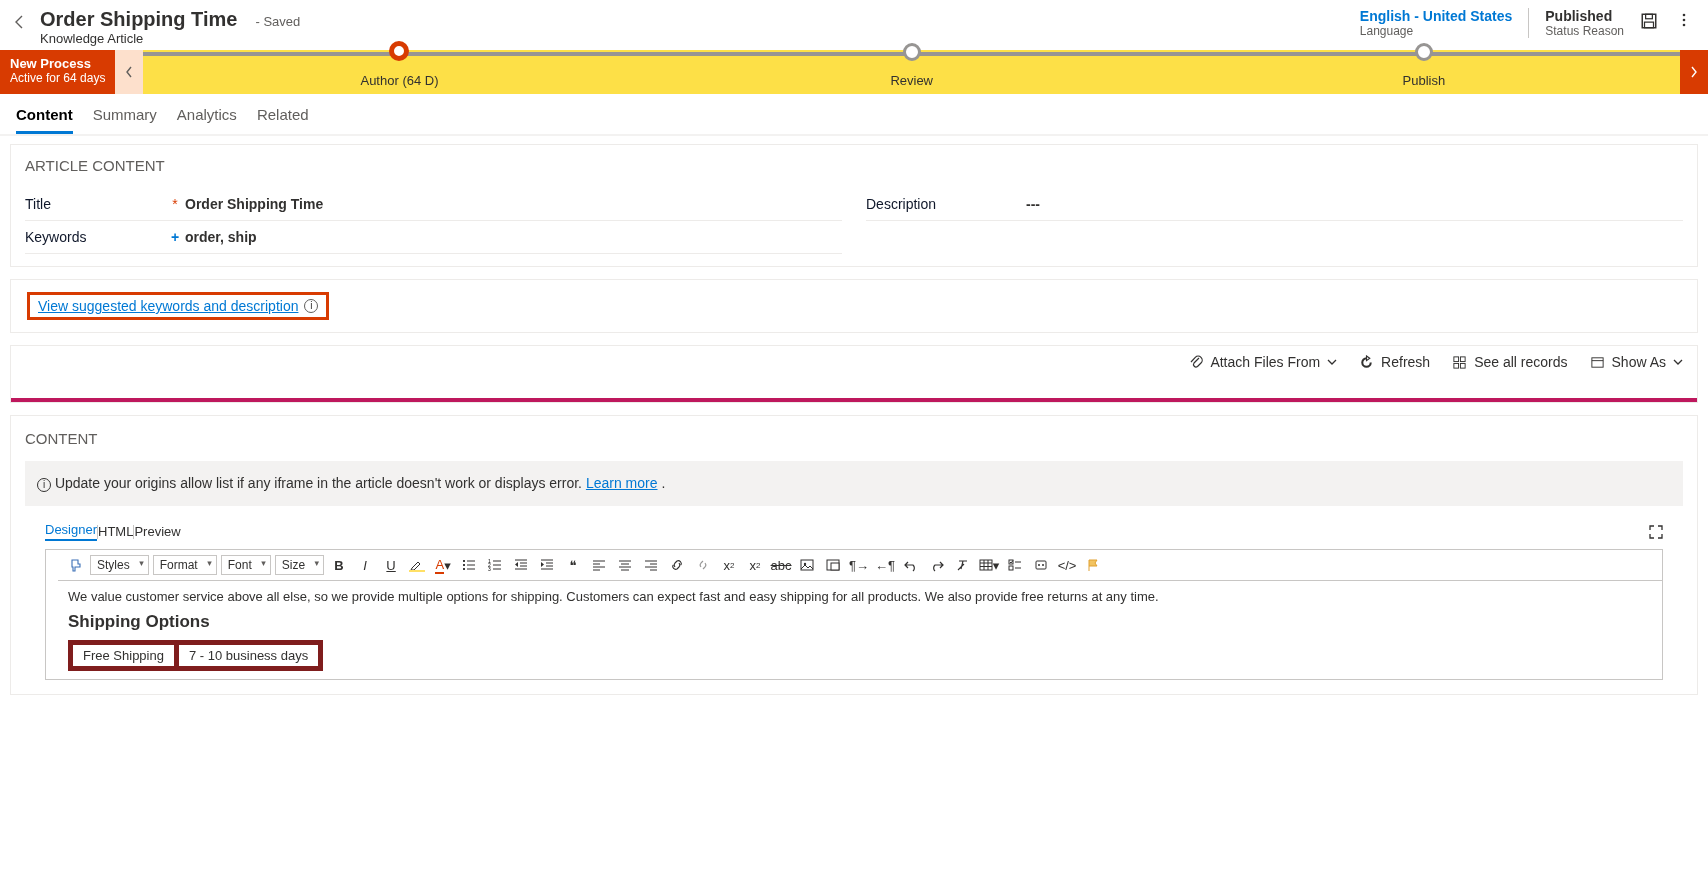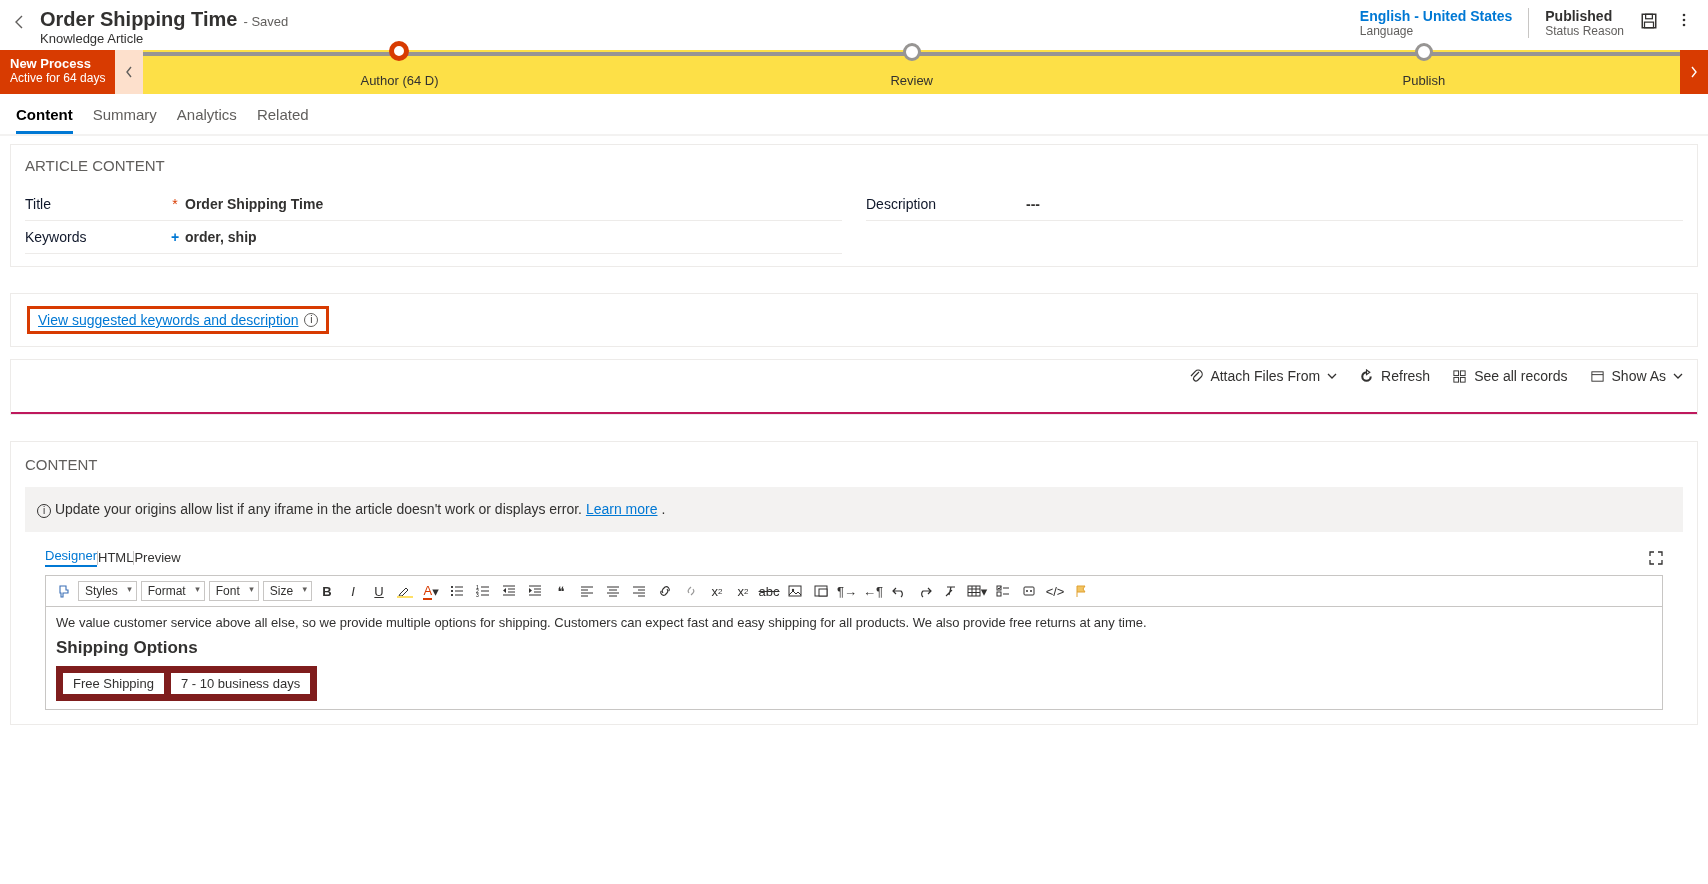--- a/index.html
+++ b/index.html
@@ -33,20 +33,21 @@
   align-items: baseline;
   gap: 6px;
 }
 .title-line h1 {
   font-size: 20px;
   font-weight: 600;
 }
 .saved {
   font-size: 13px;
   color: #605e5c;
+  margin-left: 12px;
 }
 .subtitle {
   font-size: 13px;
   color: #323130;
 }
 .header-right {
   display: flex;
   align-items: flex-start;
   gap: 16px;
 }
@@ -155,21 +156,21 @@
 .tab.active {
   color: #000;
   font-weight: 600;
   border-bottom: 3px solid #0078d4;
 }
 .scroll-area {
   padding: 8px 10px 8px 10px;
 }
 .section {
   border: 1px solid #edebe9;
-  margin-bottom: 26px;
+  margin-bottom: 12px;
   padding: 12px 14px;
 }
 .section-title {
   font-size: 15px;
   color: #605e5c;
   margin-bottom: 14px;
 }
 .fields-row {
   display: flex;
   gap: 24px;
@@ -216,21 +217,21 @@
   text-align:center;
   font-size:10px;
   line-height:12px;
 }
 .attach-bar {
   padding: 8px 14px 28px 14px;
   display: flex;
   justify-content: flex-end;
   align-items: center;
   gap: 22px;
-  border-bottom: 2px solid #be185d;
+  border-bottom: 4px solid #be185d;
 }
 .attach-item {
   display: flex;
   align-items: center;
   gap: 7px;
   font-size: 14px;
   cursor: pointer;
 }
 .content-section {
   padding: 14px 14px;
@@ -262,20 +263,21 @@
   width:1px; height:14px; background:#c8c6c4;
 }
 .expand-icon {
   margin-left:auto;
   margin-right:20px;
   cursor:pointer;
 }
 .editor-frame {
   border: 1px solid #c8c6c4;
   margin: 0 20px;
+  padding-left: 12px;
 }
 .toolbar {
   border-bottom: 1px solid #c8c6c4;
   padding: 4px 6px;
   display: flex;
   align-items: center;
   gap: 4px;
   flex-wrap: wrap;
 }
 .tb-select {
@@ -310,21 +312,21 @@
   font-size: 17px;
   font-weight: 700;
   margin: 8px 0;
 }
 .ship-table {
   border-collapse: collapse;
   font-size: 13px;
   margin-top: 4px;
 }
 .ship-table td {
-  border: 7px solid #7f1d1d;
+  border: 5px solid #7f1d1d;
   padding: 3px 10px;
 }
 svg { display: block; }
 </style>
 </head>
 <body>
 
 <div class="header">
   <div class="back-arrow">
     <svg viewBox="0 0 16 16" width="16" height="16">

